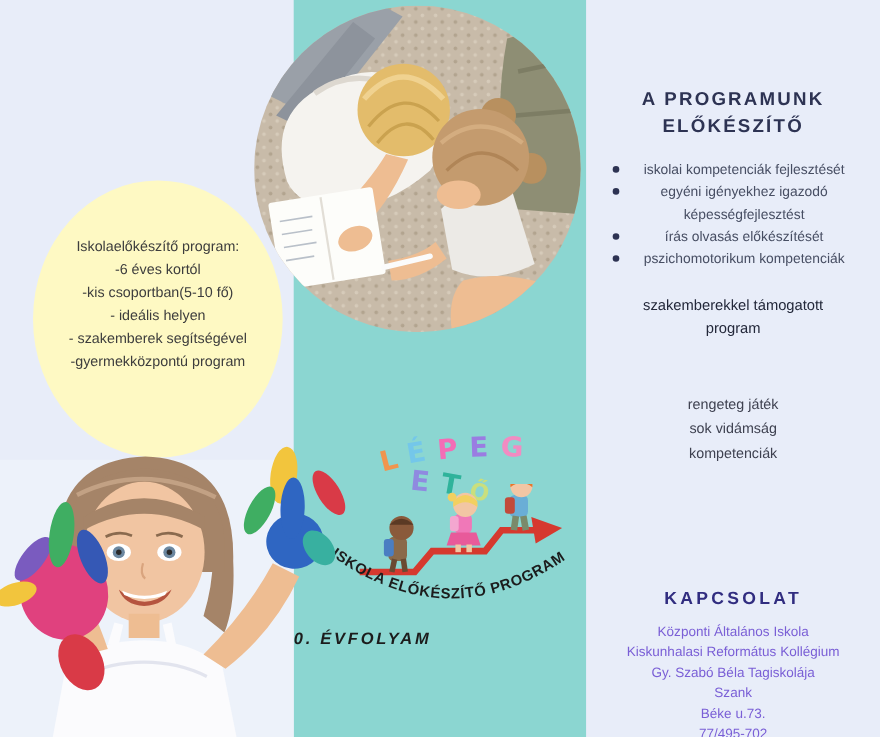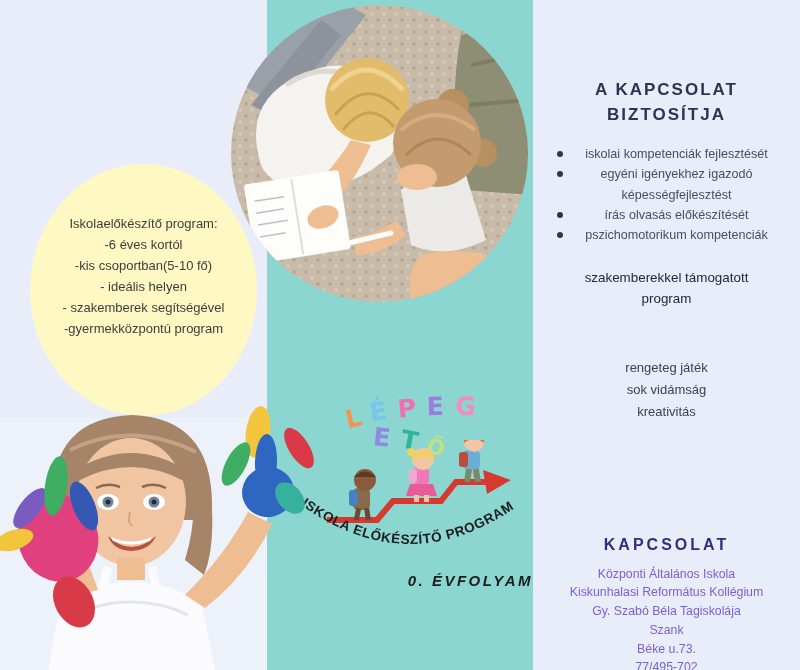--- a/index.html
+++ b/index.html
@@ -31,21 +31,21 @@
   .logo-letter:nth-child(2){ transform:rotate(-10deg) translateY(-1px); }
   .logo-letter:nth-child(3){ transform:rotate(-5deg)  translateY(-4px); }
   .logo-letter:nth-child(4){ transform:rotate(-2deg)  translateY(-6px); }
   .logo-letter:nth-child(5){ transform:rotate(2deg)   translateY(-6px); }
   .logo-letter:nth-child(6){ transform:rotate(6deg)   translateY(-4px); }
   .logo-letter:nth-child(7){ transform:rotate(10deg)  translateY(-1px); }
   .logo-letter:nth-child(8){ transform:rotate(14deg)  translateY(5px); font-size:21px; }
 
   .kids-art { position:absolute; left:58px; top:440px; width:195px; height:88px; }
   .arc-art  { position:absolute; left:28px; top:497px; width:230px; height:80px; }
-  .grade-line { position:absolute; left:0; top:572px; width:266px; text-align:right;
+  .grade-line { position:absolute; left:0; top:572px; width:266px; text-align:left;
     font-weight:bold; font-style:italic; font-size:15px; letter-spacing:2.5px; color:#1c1c1c; }
 
   
   .right-inner { padding:78px 14px 0; }
   .r-heading { text-align:center; font-weight:bold; font-size:17px; letter-spacing:2px;
     line-height:1.45; color:#2d3353; }
   .bullet-list { list-style:none; margin-top:17px; }
   .bullet-list li { position:relative; text-align:center; padding:0 6px 0 26px;
     font-size:12.6px; line-height:1.6; color:#474e63; }
   .bullet-dot { position:absolute; left:10px; top:7px; width:6px; height:6px;
@@ -222,21 +222,21 @@
     <ellipse cx="268" cy="102" rx="26" ry="25" fill="#2f66c2" transform="rotate(-15 268 102)"></ellipse>
     <ellipse cx="258" cy="42" rx="12" ry="26" fill="#f2c53d" transform="rotate(8 258 42)"></ellipse>
     <ellipse cx="236" cy="74" rx="10" ry="24" fill="#3fae62" transform="rotate(28 236 74)"></ellipse>
     <ellipse cx="266" cy="72" rx="11" ry="28" fill="#2f66c2" transform="rotate(2 266 72)"></ellipse>
     <ellipse cx="299" cy="58" rx="10" ry="23" fill="#d93a47" transform="rotate(-32 299 58)"></ellipse>
     <ellipse cx="290" cy="108" rx="12" ry="18" fill="#38b0a0" transform="rotate(-40 290 108)"></ellipse>
   </svg>
 
   <div class="panel panel-right" style="background:transparent;">
     <div class="right-inner">
-      <div class="r-heading">A KAPCSOLAT BIZTOSÍTJA</div>
+      <div class="r-heading">A PROGRAMUNK ELŐKÉSZÍTŐ</div>
 
       <ul class="bullet-list">
         <li>
           <span class="bullet-dot"></span>
           <span>iskolai kompetenciák fejlesztését</span>
         </li>
         <li>
           <span class="bullet-dot"></span>
           <span>egyéni igényekhez igazodó képességfejlesztést</span>
         </li>
@@ -248,21 +248,21 @@
           <span class="bullet-dot"></span>
           <span>pszichomotorikum kompetenciák</span>
         </li>
       </ul>
 
       <div class="highlight">szakemberekkel támogatott program</div>
 
       <div class="fun">
         <div>rengeteg játék</div>
         <div>sok vidámság</div>
-        <div>kreativitás</div>
+        <div>kompetenciák</div>
       </div>
 
       <div class="contact-heading">KAPCSOLAT</div>
 
       <div class="contact">
         <div>Központi Általános Iskola</div>
         <div>Kiskunhalasi Református Kollégium</div>
         <div>Gy. Szabó Béla Tagiskolája</div>
         <div>Szank</div>
         <div>Béke u.73.</div>

